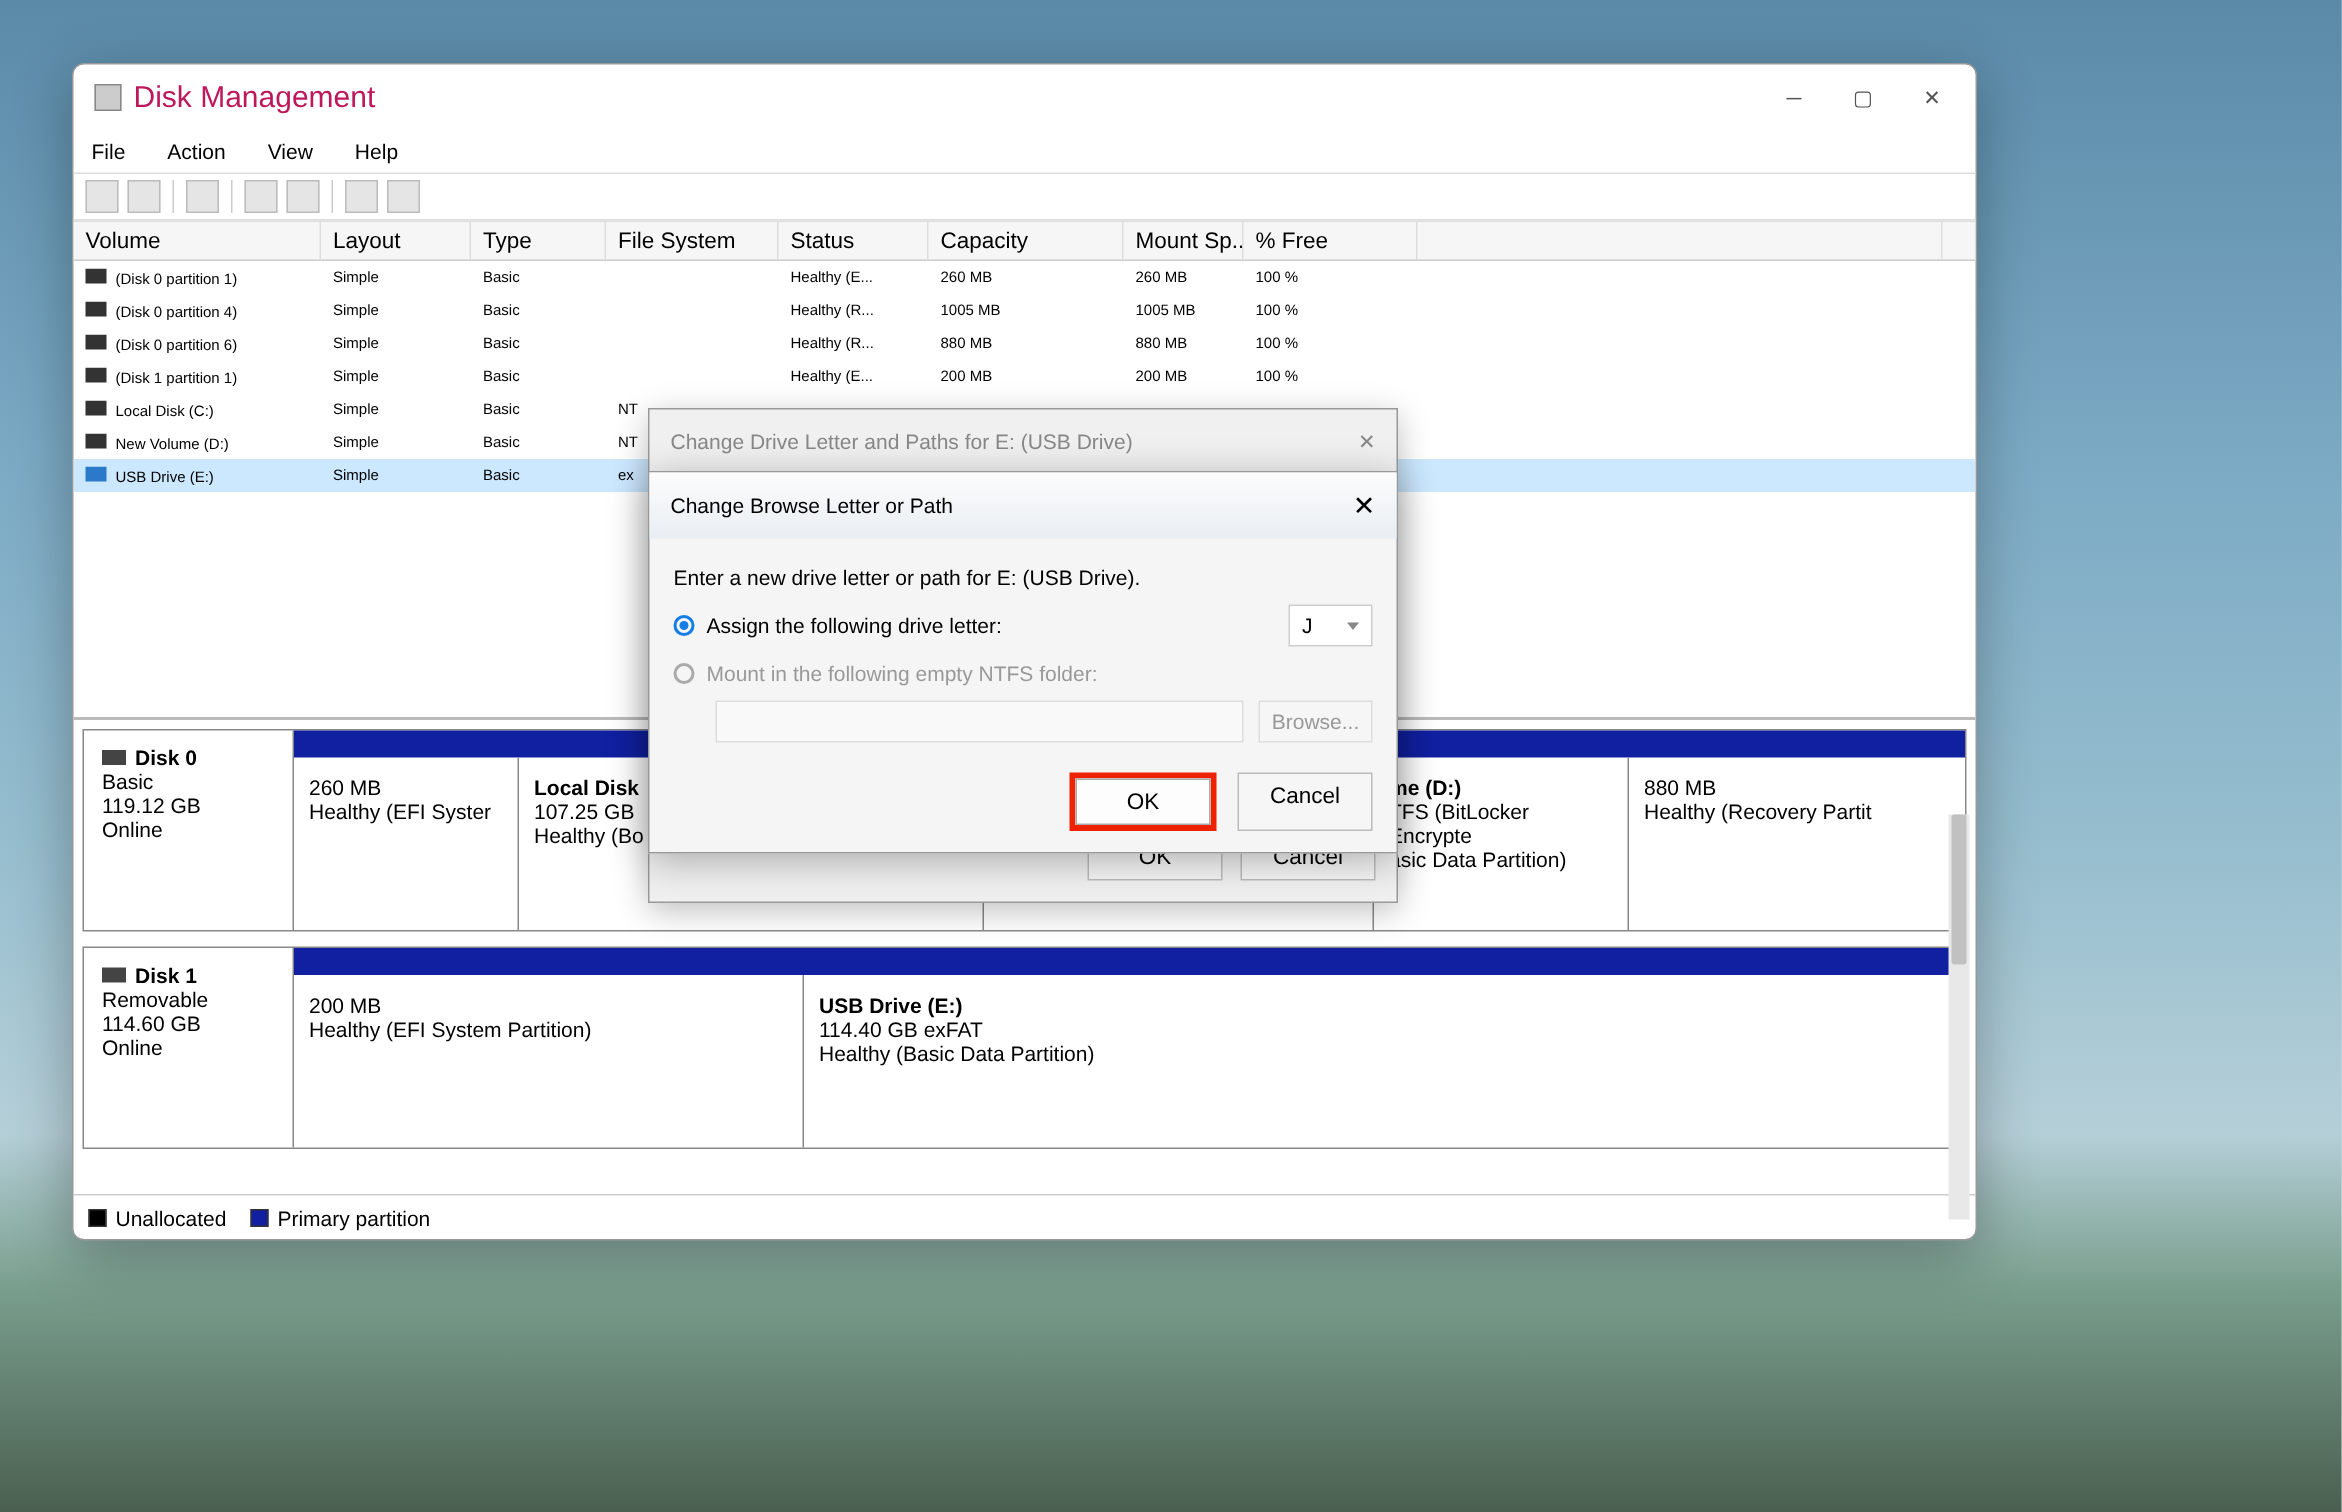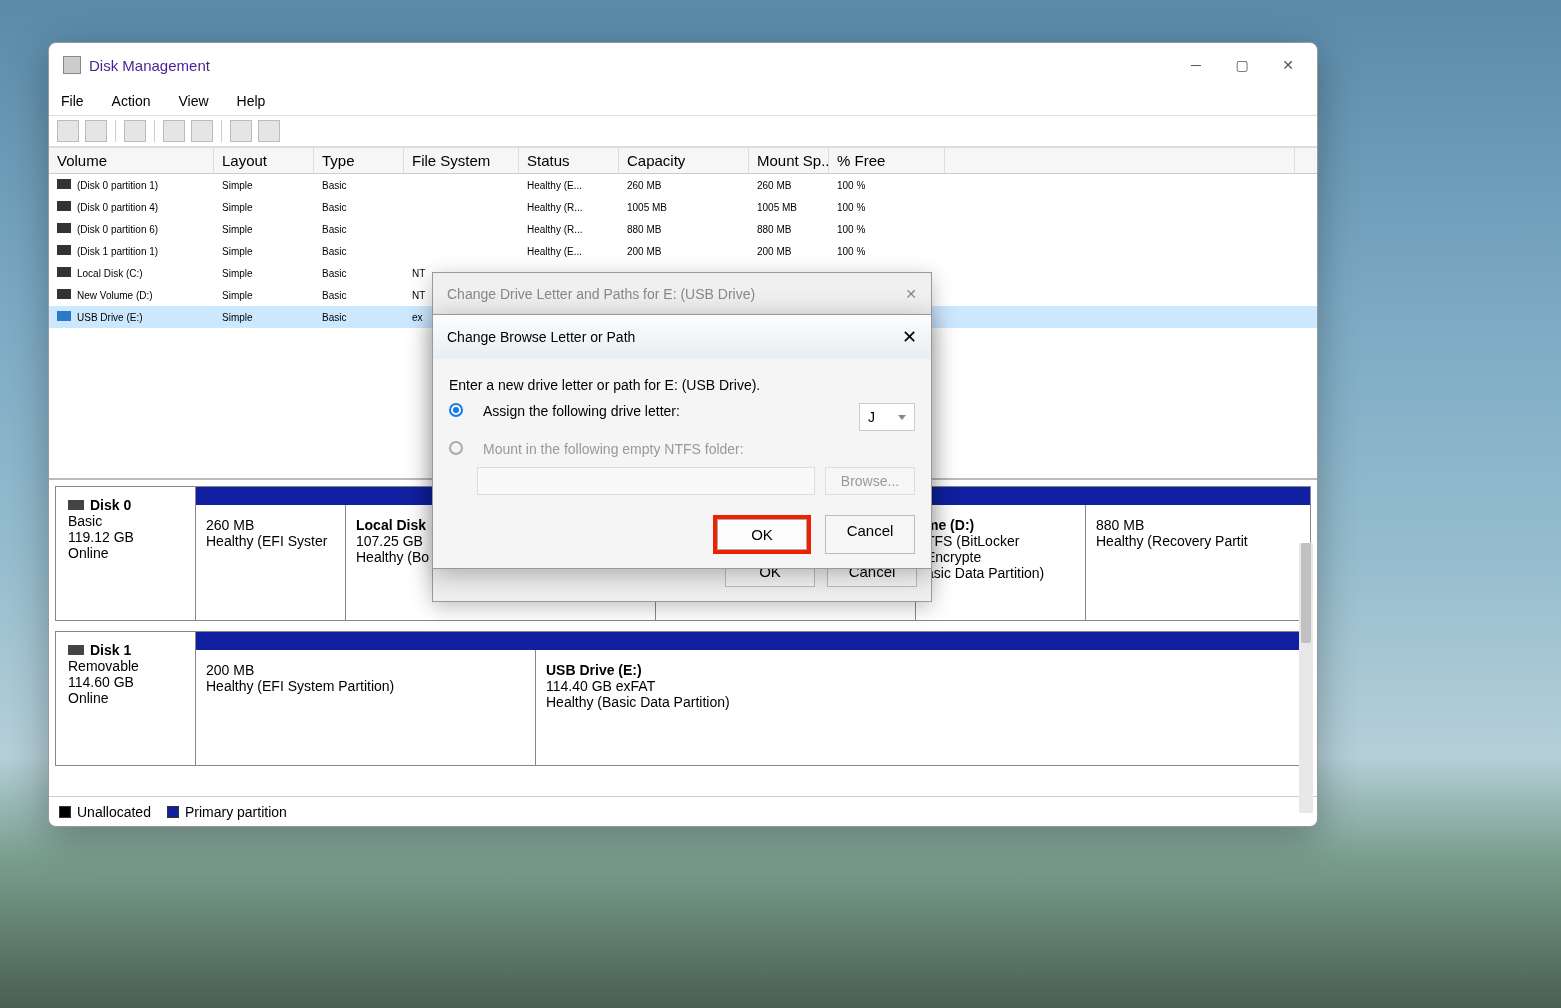--- a/index.html
+++ b/index.html
@@ -1,21 +1,21 @@
 <!DOCTYPE html>
 <html><head>
 <meta charset="utf-8">
 <style>
 *{margin:0;padding:0;box-sizing:border-box;font-family:"Segoe UI",Tahoma,sans-serif;font-size:14px}
 body{background:linear-gradient(to bottom,#4a7a9c 0%,#6a9dbf 40%,#8bb4c9 60%,#a9c5d2 100%);width:1561px;height:1008px;position:relative;overflow:hidden}
 .desktop-bg{position:absolute;inset:0;background:linear-gradient(to bottom,#5a8aa8 0,#7ba9c4 30%,#95bdce 55%,#b5cfd8 75%,#7a9f8e 85%,#4a5f50 100%)}
 .window{position:absolute;left:48px;top:42px;width:1270px;height:785px;background:#fff;border:1px solid #999;border-radius:8px;box-shadow:0 10px 40px rgba(0,0,0,.3)}
 .titlebar{height:44px;display:flex;align-items:center;padding:0 6px;color:#666}
 .titlebar .app-icon{width:18px;height:18px;background:#ccc;margin:0 8px;display:inline-block;border:1px solid #888}
-.titlebar .title{flex:1;color:#4c1d95;font-size:15px}
+.titlebar .title{flex:1;color:#be185d;font-size:20px}
 .winbtn{width:46px;height:32px;display:flex;align-items:center;justify-content:center;color:#555}
 .menubar{height:28px;display:flex;align-items:center;padding:0 8px;gap:20px;font-size:15px}
 .menubar span{padding:2px 4px}
 .toolbar{height:32px;border-top:1px solid #ddd;border-bottom:1px solid #ddd;display:flex;align-items:center;padding:0 8px;gap:6px}
 .tbtn{width:22px;height:22px;display:inline-block;background:#e5e5e5;border:1px solid #bbb}
 .tsep{width:1px;height:22px;background:#ccc;margin:0 2px}
 .content{height:calc(100% - 44px - 28px - 32px - 30px);display:flex;flex-direction:column;border-top:1px solid #ddd}
 .volume-list{flex:0 0 auto;overflow:auto;border-bottom:2px solid #bbb}
 .vol-header{display:flex;background:#f6f6f6;border-bottom:1px solid #ccc}
 .vol-header div{padding:4px 8px;border-right:1px solid #ddd;font-size:15px;overflow:hidden;white-space:nowrap}
@@ -43,28 +43,28 @@
 .dialog1{position:absolute;left:432px;top:272px;width:500px;background:#f0f0f0;border:1px solid #999;box-shadow:0 5px 20px rgba(0,0,0,.25)}
 .dialog1 .dtitle{height:42px;display:flex;align-items:center;padding:0 14px;color:#888;font-size:14px}
 .dialog1 .dclose{margin-left:auto;color:#888}
 .dialog1 .dbody{padding:10px 14px 14px;border-top:1px solid #ddd}
 .dialog1 .dbuttons{display:flex;gap:12px;justify-content:flex-end;padding-top:230px}
 .dbtn{background:#f6f6f6;border:1px solid #bbb;padding:6px 0;font-size:15px;width:90px;text-align:center}
 .dialog2{position:absolute;left:432px;top:314px;width:500px;background:#f5f5f5;border:1px solid #999;box-shadow:0 5px 25px rgba(0,0,0,.3)}
 .dialog2 .dtitle{height:44px;display:flex;align-items:center;padding:0 14px;font-size:15px;background:linear-gradient(#fcfcfc,#e9eef3)}
 .dialog2 .dclose{margin-left:auto;font-size:18px}
 .dialog2 .dbody{padding:18px 16px 14px}
-.radio-row{display:flex;margin:10px 0;gap:20px}
+.radio-row{display:flex;align-items:center;margin:10px 0;gap:8px}
 .radio{width:14px;height:14px;border:2px solid #157de8;border-radius:50%;display:inline-flex;align-items:center;justify-content:center}
 .radio.on::after{content:"";width:6px;height:6px;background:#157de8;border-radius:50%}
 .radio.off{border-color:#aaa}
 .radio-label.disabled{color:#999}
 .input-row{display:flex;gap:10px;margin:6px 0 18px 28px}
 .path-input{flex:1;height:28px;background:#f9f9f9;border:1px solid #ddd}
-.browse-btn{width:90px;height:28px;background:#f6f6f6;border:1px solid #ddd;color:#999;text-align:center;line-height:26px}
+.browse-btn{width:76px;height:28px;background:#f6f6f6;border:1px solid #ddd;color:#999;text-align:center;line-height:26px}
 .letter-select{width:56px;height:28px;background:#fff;border:1px solid #ccc;display:inline-flex;align-items:center;padding:0 8px;margin-left:auto;position:relative}
 .letter-select::after{content:"";position:absolute;right:8px;top:11px;border-left:4px solid transparent;border-right:4px solid transparent;border-top:5px solid #888}
 .dialog2 .dbuttons{display:flex;gap:14px;justify-content:flex-end;margin-top:20px}
 .highlight{border:4px solid #e20;padding:0;display:inline-block}
 .highlight .dbtn{border:1px solid #aaa;background:#fdfdfd}
 </style>
 </head>
 <body>
 <div class="desktop-bg"></div>
 

